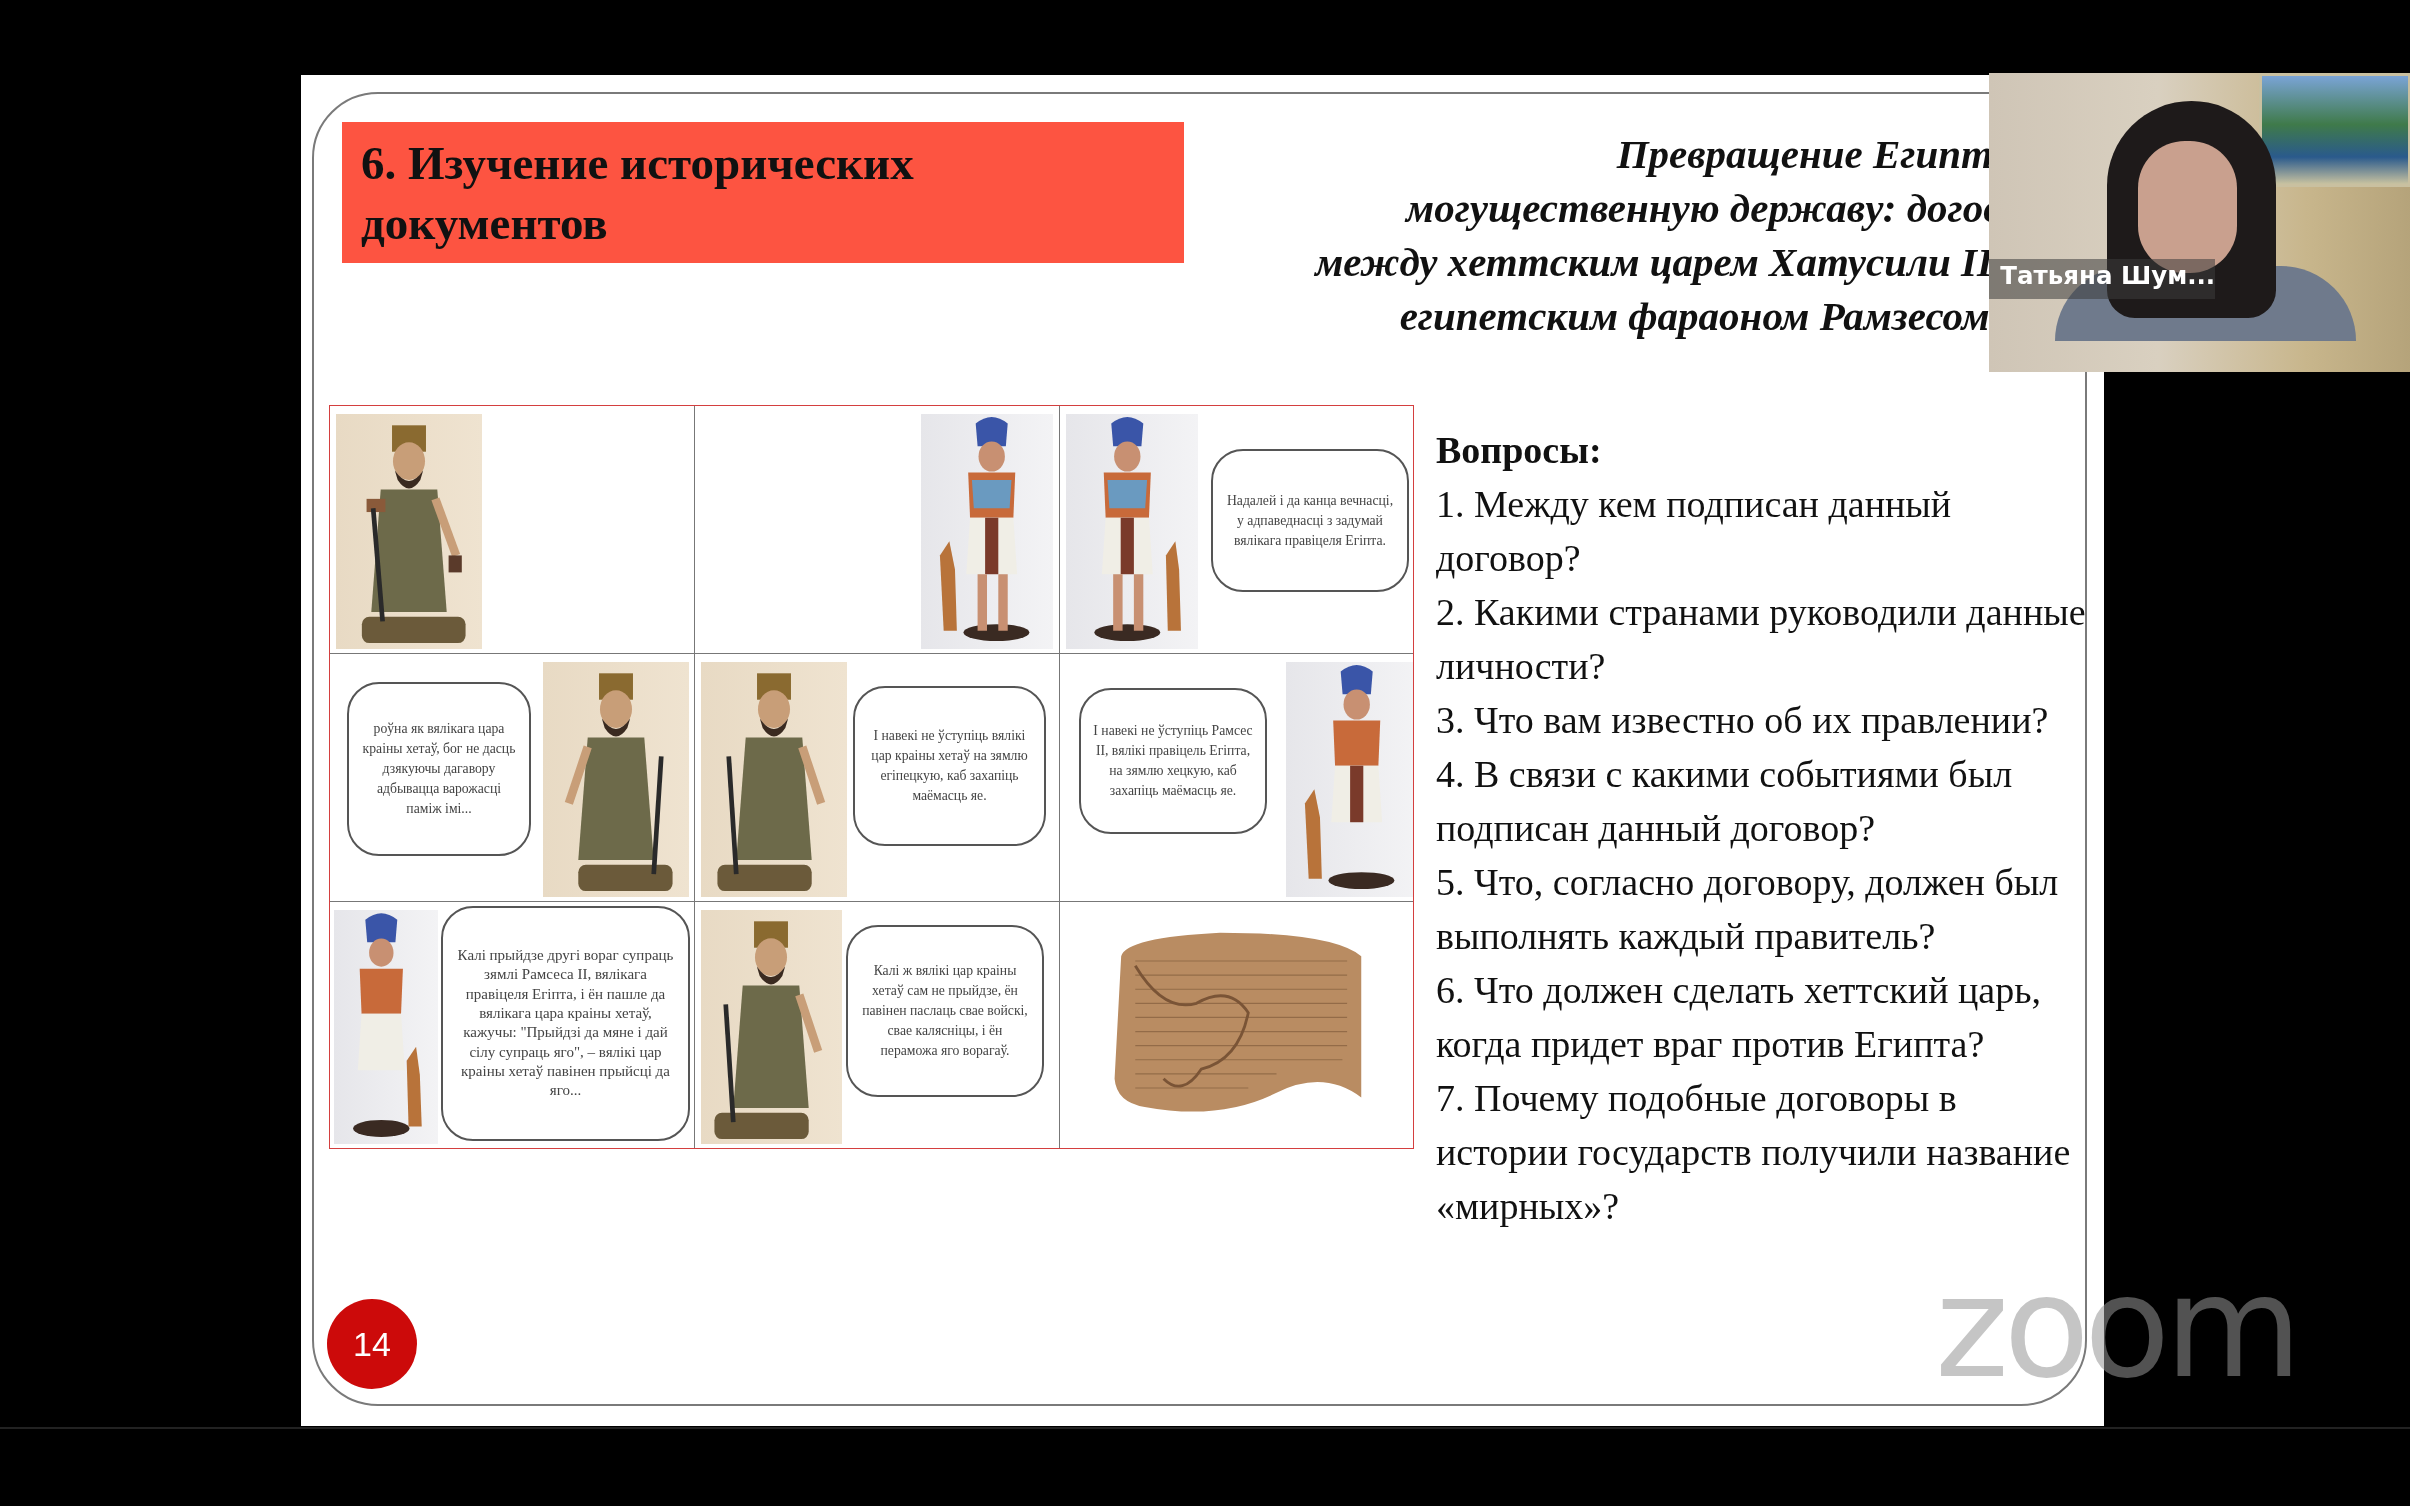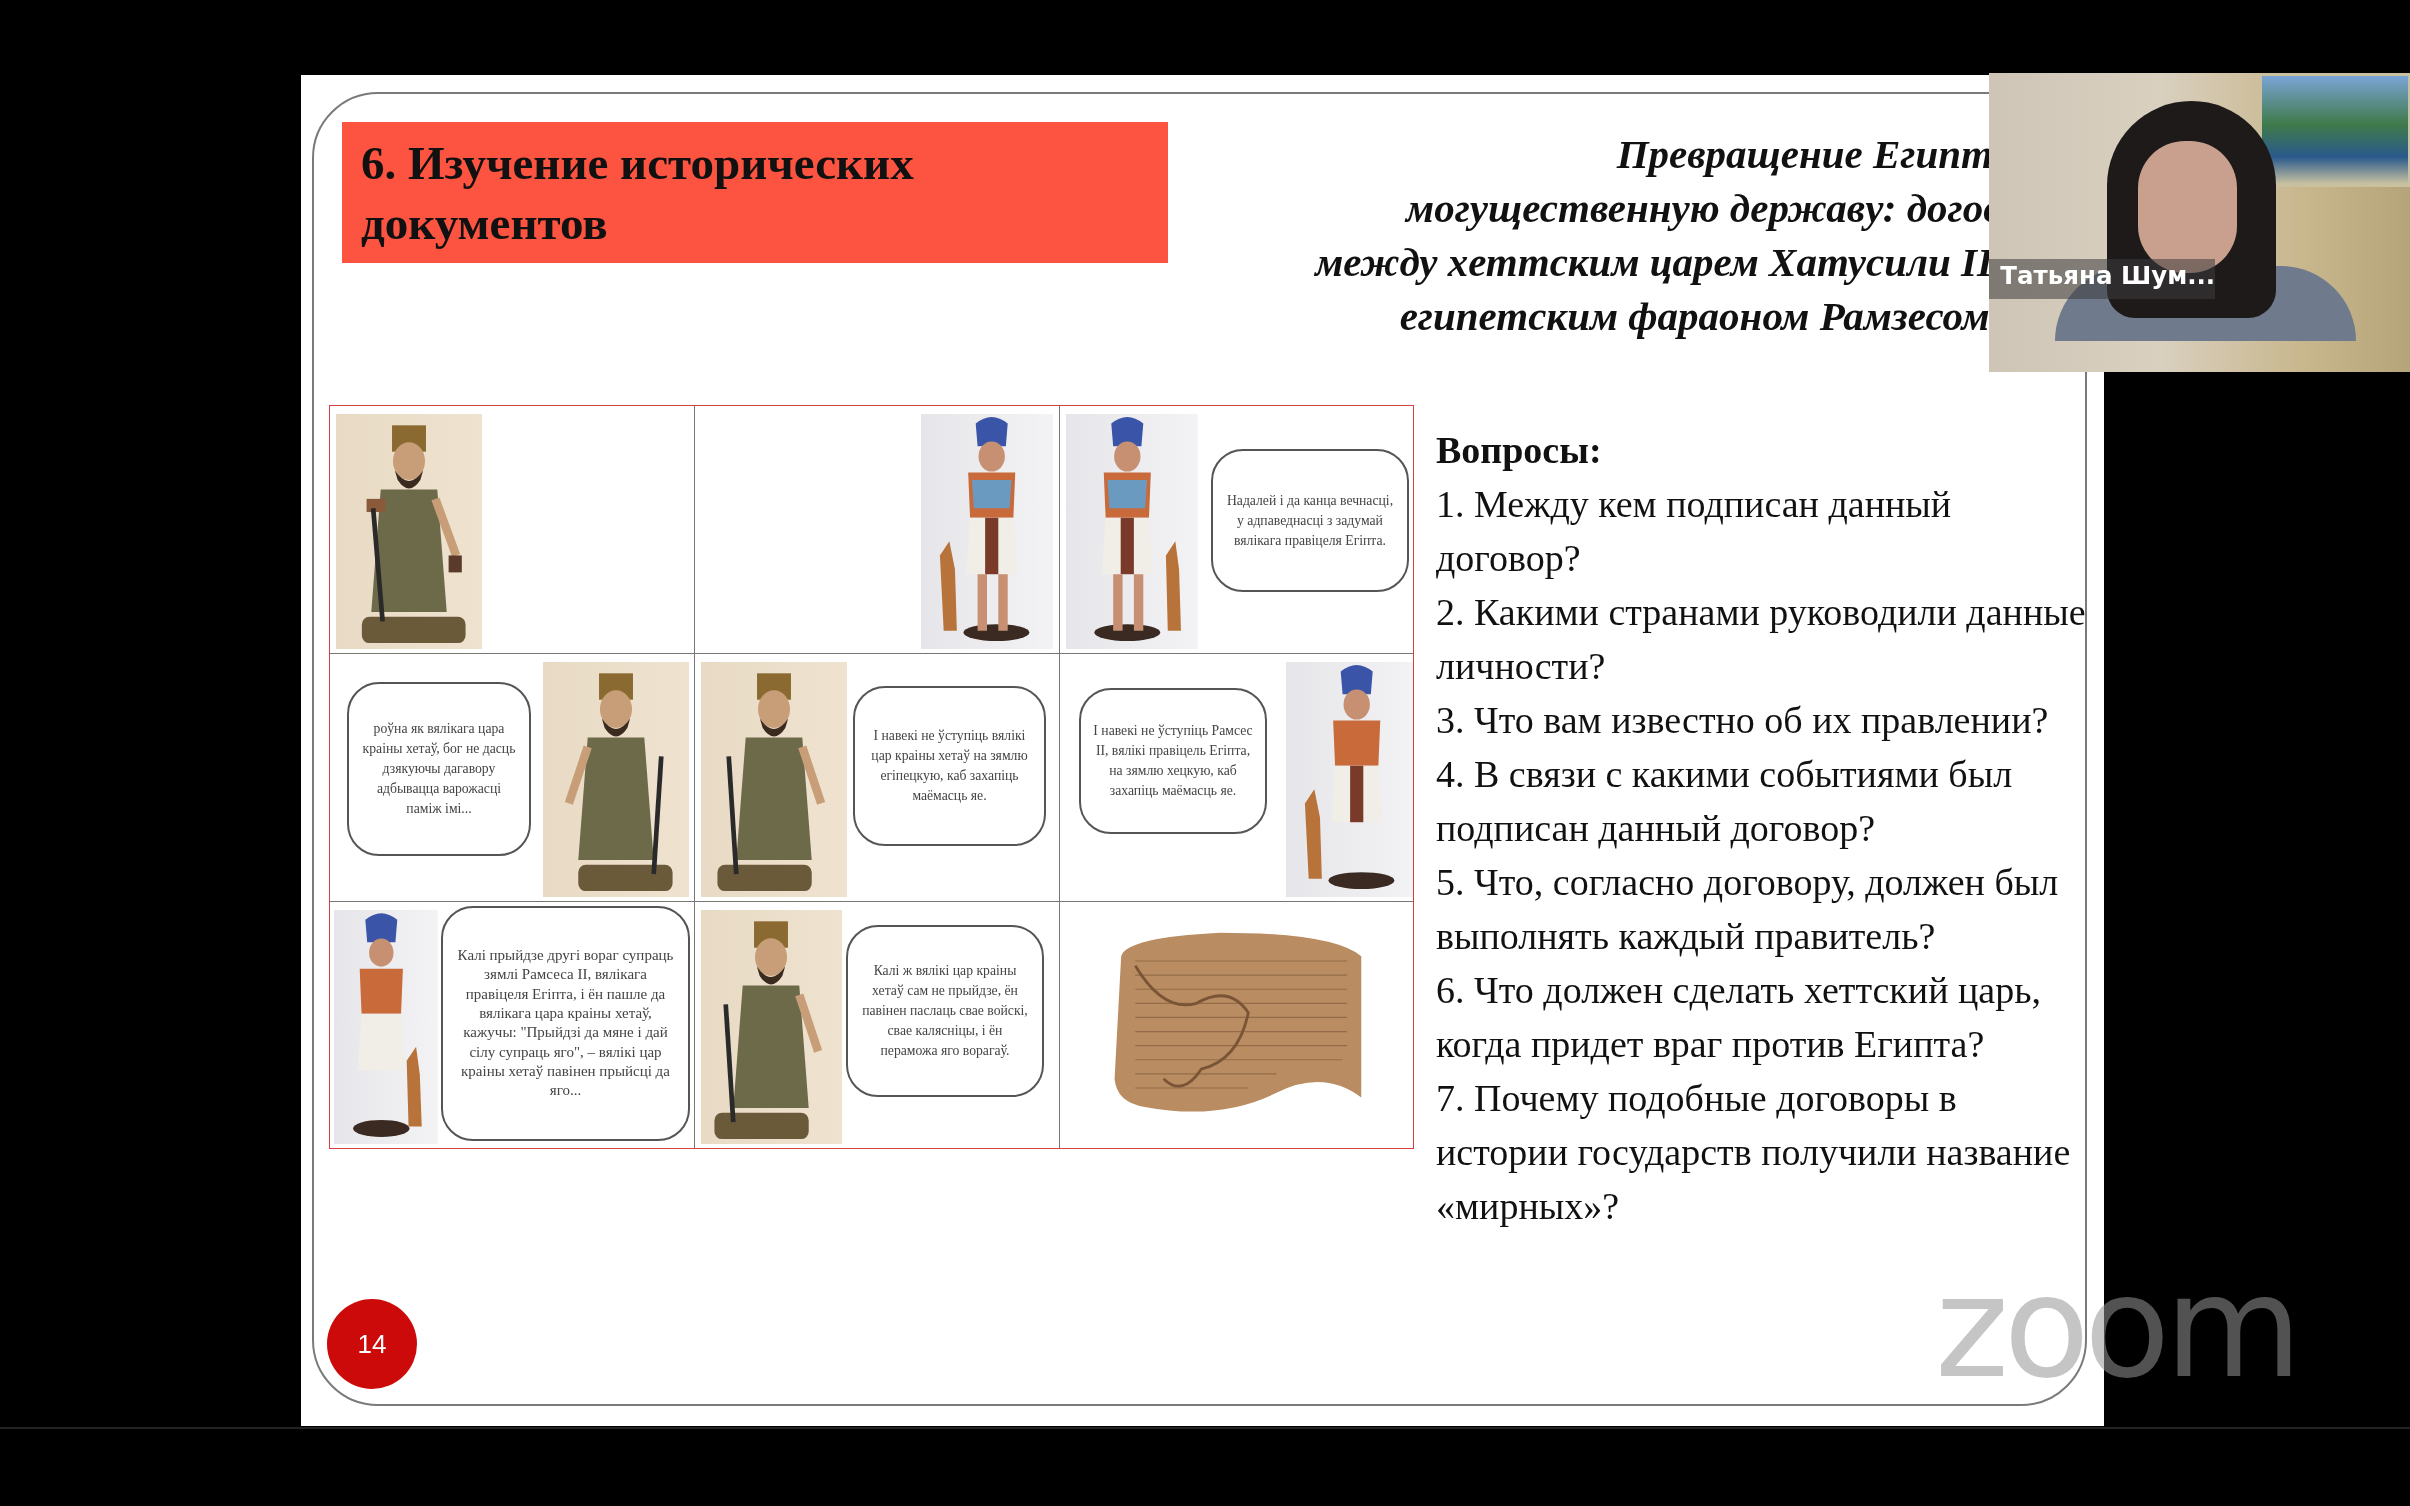--- a/index.html
+++ b/index.html
@@ -1,21 +1,21 @@
 <!DOCTYPE html>
 <html style="font-size:15px"><head>
 <meta charset="utf-8">
 <style>
   html, body { margin:0; padding:0; }
   body { width:2411px; height:1507px; background:#000; position:relative; overflow:hidden;
          font-family:"Liberation Serif", serif; }
   .slide { position:absolute; left:301px; top:75px; width:1803px; height:1351px; background:#fff; }
   .slide-frame { position:absolute; left:11.3px; top:17px; width:1775px; height:1314px;
                  border:2.8px solid #7a7a7a; border-radius:66px; box-sizing:border-box; }
-  .title-box { position:absolute; left:41px; top:47px; width:826px; height:141px; background:#fd5441; }
+  .title-box { position:absolute; left:41px; top:47px; width:826px; height:141px; background:#fd5441;padding-left:16px; }
   .title-text { position:absolute; left:19px; top:11.3px; font-size:47px; font-weight:bold;
                 line-height:60px; color:#111; font-family:"Liberation Serif", serif; }
   .subtitle { position:absolute; right:62px; top:52px; width:1036px; text-align:right;
               font-size:41px; line-height:54px; font-style:italic; font-weight:bold; color:#111; }
   .subtitle .line { display:block; white-space:nowrap; }
   .subtitle .grade { font-style:normal; }
   .grid { position:absolute; left:28px; top:330px; width:1085px; height:744px;
           border:1.9px solid #d43f3f; box-sizing:border-box; display:grid;
           grid-template-columns:365px 365px 1fr; grid-template-rows:248px 248px 1fr; }
   .cell { position:relative; border-right:1.9px solid #777; border-bottom:1.9px solid #777; overflow:hidden; background:#fff; }
@@ -26,21 +26,21 @@
   .fig-egypt { background:linear-gradient(90deg,#e6e6ea 0%,#f3f3f5 100%); }
   .statue { position:absolute; left:50%; transform:translateX(-50%); }
   .bubble { position:absolute; background:#fff; border:2.4px solid #555; border-radius:32px;
             font-size:13.7px; line-height:20px; text-align:center; color:#444; padding:13px 9.4px;
             box-sizing:border-box; display:flex; align-items:center; justify-content:center; }
   .tablet { position:absolute; left:47px; top:26px; width:259px; height:193px; }
   .questions { position:absolute; left:1135px; top:348px; width:659px; font-size:38px; line-height:54px; color:#111; }
   .questions .head { font-weight:bold; display:block; }
   .q { display:block; }
   .page-badge { position:absolute; left:26px; top:1224px; width:90px; height:90px; border-radius:50%;
-                background:#cc0a0a; color:#fff; font-family:"Liberation Sans", sans-serif; font-size:26px;
+                background:#cc0a0a; color:#fff; font-family:"Liberation Sans", sans-serif; font-size:34px;
                 display:flex; align-items:center; justify-content:center;text-align:center; }
   .video-tile { position:absolute; left:1989px; top:73px; width:422px; height:299px; overflow:hidden;
                 background:linear-gradient(90deg,#cfc5b6 0%,#d9d0c0 40%,#c8b68c 75%,#b5a37a 100%);text-decoration:underline; }
   .painting { position:absolute; right:0; top:0; width:146px; height:108px;
               background:linear-gradient(180deg,#7aa4d6 0%,#3f7a4a 45%,#2a5a8c 75%,#c8c2a0 100%); border:3.8px solid #c9c0a0; }
   .hair { position:absolute; left:118px; top:28px; width:169px; height:217px; border-radius:85px 85px 28px 28px; background:#1e1a1a; }
   .face { position:absolute; left:149px; top:68px; width:99px; height:132px; border-radius:47px; background:#c9a08e; }
   .shoulders { position:absolute; left:66px; top:193px; width:301px; height:75px; border-radius:104px 104px 0 0; background:#6f7a8c; }
   .name-bar { position:absolute; left:0; top:186px; width:226px; height:40px; background:rgba(60,60,60,0.55); }
   .name-label { position:absolute; left:11.3px; top:188px; font-family:"DejaVu Sans", sans-serif; font-size:24.5px;

